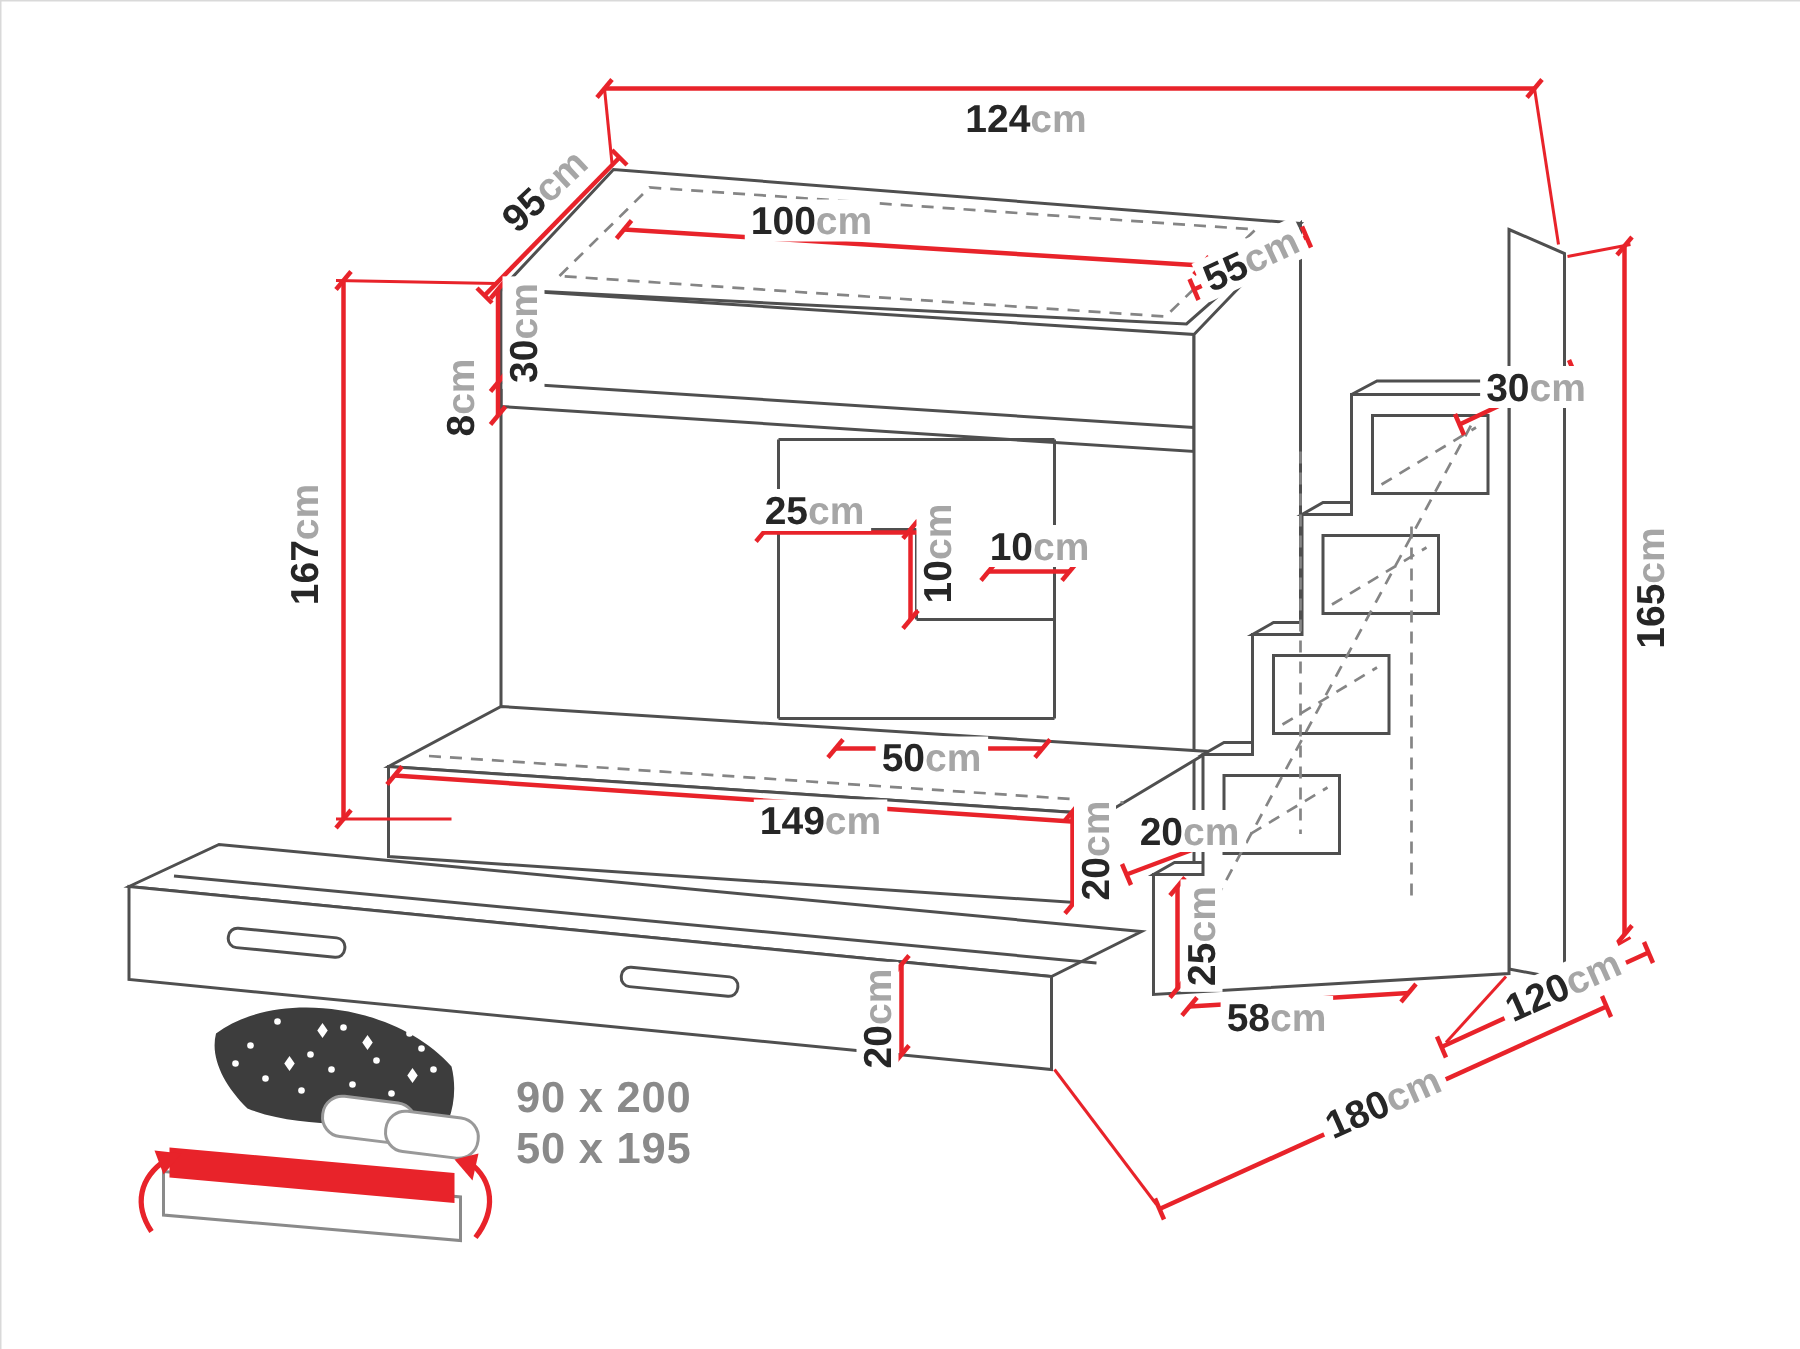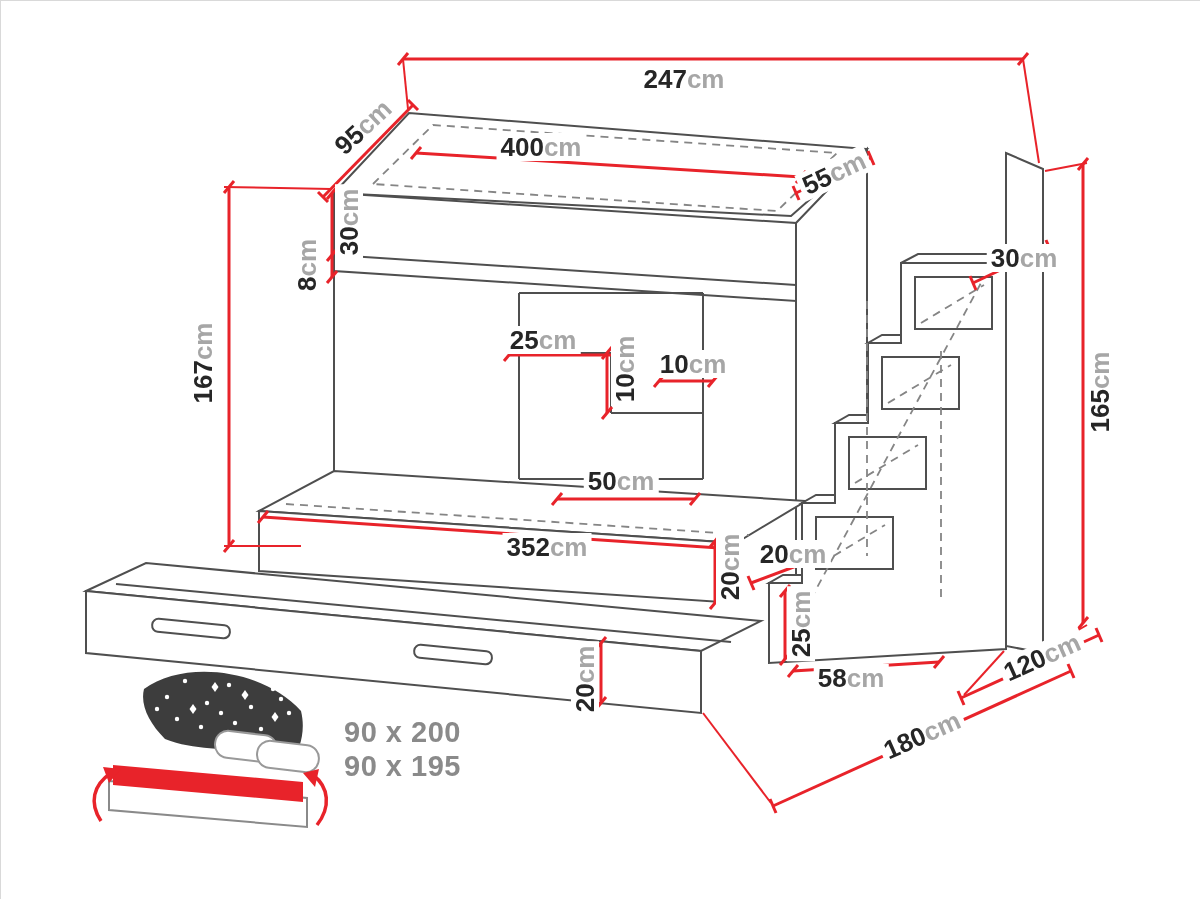--- a/index.html
+++ b/index.html
@@ -213,58 +213,58 @@
       </g>
       <rect x="126" y="64" width="62" height="27" rx="13" fill="#ffffff" stroke="#999999" stroke-width="2" transform="rotate(7 157 77)"></rect>
       <rect x="168" y="74" width="62" height="27" rx="13" fill="#ffffff" stroke="#999999" stroke-width="2" transform="rotate(7 199 87)"></rect>
       <path d="M12,152 C0,134 4,116 22,104" stroke="#e8232a" stroke-width="3.5" fill="none"></path>
       <polygon points="14,98 32,100 20,114" fill="#e8232a"></polygon>
       <path d="M228,156 C242,138 240,118 224,106" stroke="#e8232a" stroke-width="3.5" fill="none"></path>
       <polygon points="230,100 214,104 226,118" fill="#e8232a"></polygon>
     </g>
   </svg>
 
-  <div class="dim" style="left:683px;top:78px"><span class="num">247</span><span class="unit">cm</span></div>
+  <div class="dim" style="left:683px;top:78px"><span class="num">124</span><span class="unit">cm</span></div>
 
   <div class="dim" style="left:362px;top:126px;transform:translate(-50%,-50%) rotate(-43deg)"><span class="num">95</span><span class="unit">cm</span></div>
 
-  <div class="dim" style="left:540px;top:146px"><span class="num">400</span><span class="unit">cm</span></div>
+  <div class="dim" style="left:540px;top:146px"><span class="num">100</span><span class="unit">cm</span></div>
 
   <div class="dim" style="left:833px;top:172px;transform:translate(-50%,-50%) rotate(-25deg)"><span class="num">55</span><span class="unit">cm</span></div>
 
   <div class="dim" style="left:348px;top:221px;transform:translate(-50%,-50%) rotate(-90deg)"><span class="num">30</span><span class="unit">cm</span></div>
 
   <div class="dim" style="left:306px;top:264px;transform:translate(-50%,-50%) rotate(-90deg)"><span class="num">8</span><span class="unit">cm</span></div>
 
   <div class="dim" style="left:202px;top:362px;transform:translate(-50%,-50%) rotate(-90deg)"><span class="num">167</span><span class="unit">cm</span></div>
 
   <div class="dim" style="left:1023px;top:257px"><span class="num">30</span><span class="unit">cm</span></div>
 
   <div class="dim" style="left:1099px;top:391px;transform:translate(-50%,-50%) rotate(-90deg)"><span class="num">165</span><span class="unit">cm</span></div>
 
   <div class="dim" style="left:542px;top:339px"><span class="num">25</span><span class="unit">cm</span></div>
 
   <div class="dim" style="left:624px;top:368px;transform:translate(-50%,-50%) rotate(-90deg)"><span class="num">10</span><span class="unit">cm</span></div>
 
   <div class="dim" style="left:692px;top:363px"><span class="num">10</span><span class="unit">cm</span></div>
 
-  <div class="dim" style="left:620px;top:480px"><span class="num">50</span><span class="unit">cm</span></div>
-
-  <div class="dim" style="left:546px;top:546px"><span class="num">352</span><span class="unit">cm</span></div>
+  <div class="dim" style="left:620px;top:504px"><span class="num">50</span><span class="unit">cm</span></div>
+
+  <div class="dim" style="left:546px;top:546px"><span class="num">149</span><span class="unit">cm</span></div>
 
   <div class="dim" style="left:729px;top:566px;transform:translate(-50%,-50%) rotate(-90deg)"><span class="num">20</span><span class="unit">cm</span></div>
 
   <div class="dim" style="left:792px;top:553px"><span class="num">20</span><span class="unit">cm</span></div>
 
   <div class="dim" style="left:800px;top:623px;transform:translate(-50%,-50%) rotate(-90deg)"><span class="num">25</span><span class="unit">cm</span></div>
 
   <div class="dim" style="left:850px;top:677px"><span class="num">58</span><span class="unit">cm</span></div>
 
   <div class="dim" style="left:584px;top:678px;transform:translate(-50%,-50%) rotate(-90deg)"><span class="num">20</span><span class="unit">cm</span></div>
 
   <div class="dim" style="left:1041px;top:656px;transform:translate(-50%,-50%) rotate(-24deg)"><span class="num">120</span><span class="unit">cm</span></div>
 
   <div class="dim" style="left:921px;top:734px;transform:translate(-50%,-50%) rotate(-24deg)"><span class="num">180</span><span class="unit">cm</span></div>
 
   <div class="legend-line" style="left:343px;top:717px">90 x 200</div>
-  <div class="legend-line" style="left:343px;top:751px">90 x 195</div>
+  <div class="legend-line" style="left:343px;top:751px">50 x 195</div>
 
 </div>
 
 </body></html>

